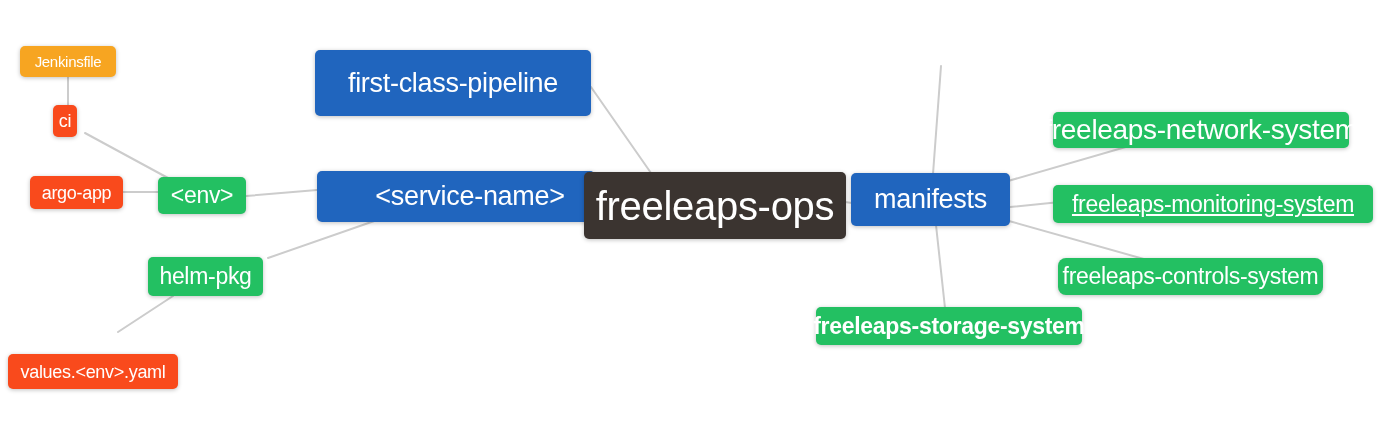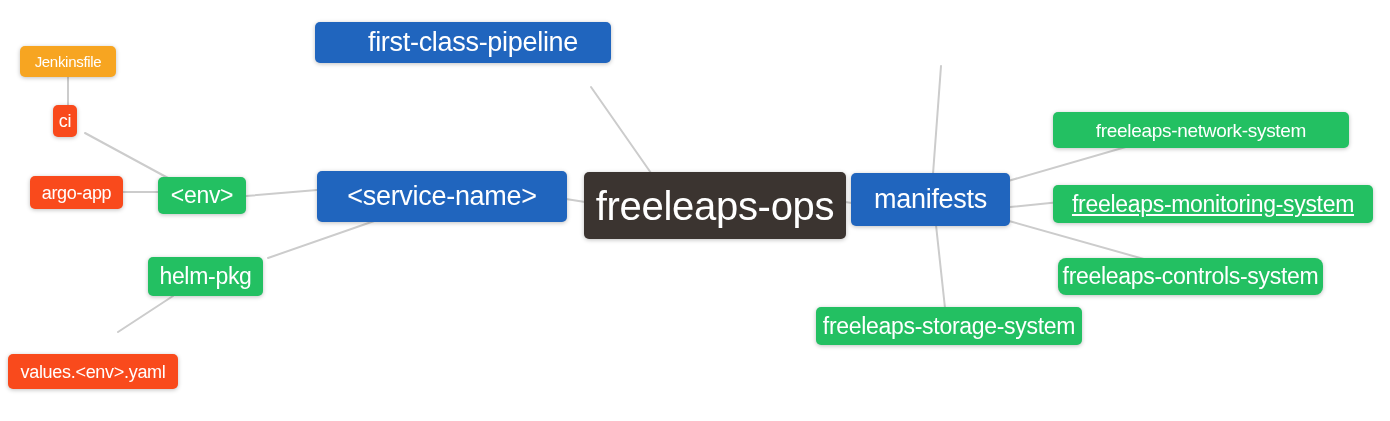--- a/index.html
+++ b/index.html
@@ -73,30 +73,30 @@
   <div class="node red" style="left:53px; top:105px; width:24px; height:32px; font-size:18px;">ci</div>
 
   <div class="node red" style="left:30px; top:176px; width:93px; height:33px; font-size:18px;">argo-app</div>
 
   <div class="node green" style="left:148px; top:257px; width:115px; height:39px; font-size:23px;">helm-pkg</div>
 
   <div class="node green" style="left:158px; top:177px; width:88px; height:37px; font-size:23px;">&lt;env&gt;</div>
 
   <div class="node red" style="left:8px; top:332px; width:170px; height:35px; font-size:18px;margin-top:22px;">values.&lt;env&gt;.yaml</div>
 
-  <div class="node blue" style="left:315px; top:22px; width:276px; height:41px; font-size:27px;padding-left:20px;">first-class-pipeline</div>
+  <div class="node blue" style="left:315px; top:50px; width:276px; height:66px; font-size:27px;">first-class-pipeline</div>
 
-  <div class="node blue" style="left:317px; top:171px; width:250px; height:51px; font-size:27px;">&lt;service-name&gt;</div>
+  <div class="node blue" style="left:317px; top:171px; width:250px; height:51px; font-size:27px;padding-left:28px;">&lt;service-name&gt;</div>
 
   <div class="node dark" style="left:584px; top:172px; width:262px; height:67px; font-size:40px;">freeleaps-ops</div>
 
   <div class="node blue" style="left:851px; top:173px; width:159px; height:53px; font-size:27px;">manifests</div>
 
 
-  <div class="node green" style="left:1053px; top:112px; width:296px; height:36px; font-size:19px;">freeleaps-network-system</div>
+  <div class="node green" style="left:1053px; top:112px; width:296px; height:36px; font-size:28px;">freeleaps-network-system</div>
 
   <div class="node green" style="left:1053px; top:185px; width:320px; height:38px; font-size:23px;text-decoration:underline;">freeleaps-monitoring-system</div>
 
   <div class="node green" style="left:1058px; top:258px; width:265px; height:37px; font-size:23px;border-radius:8px;">freeleaps-controls-system</div>
 
-  <div class="node green" style="left:816px; top:307px; width:266px; height:38px; font-size:23px;">freeleaps-storage-system</div>
+  <div class="node green" style="left:816px; top:307px; width:266px; height:38px; font-size:23px;font-weight:bold;">freeleaps-storage-system</div>
 
 </div>
 
 </body></html>

